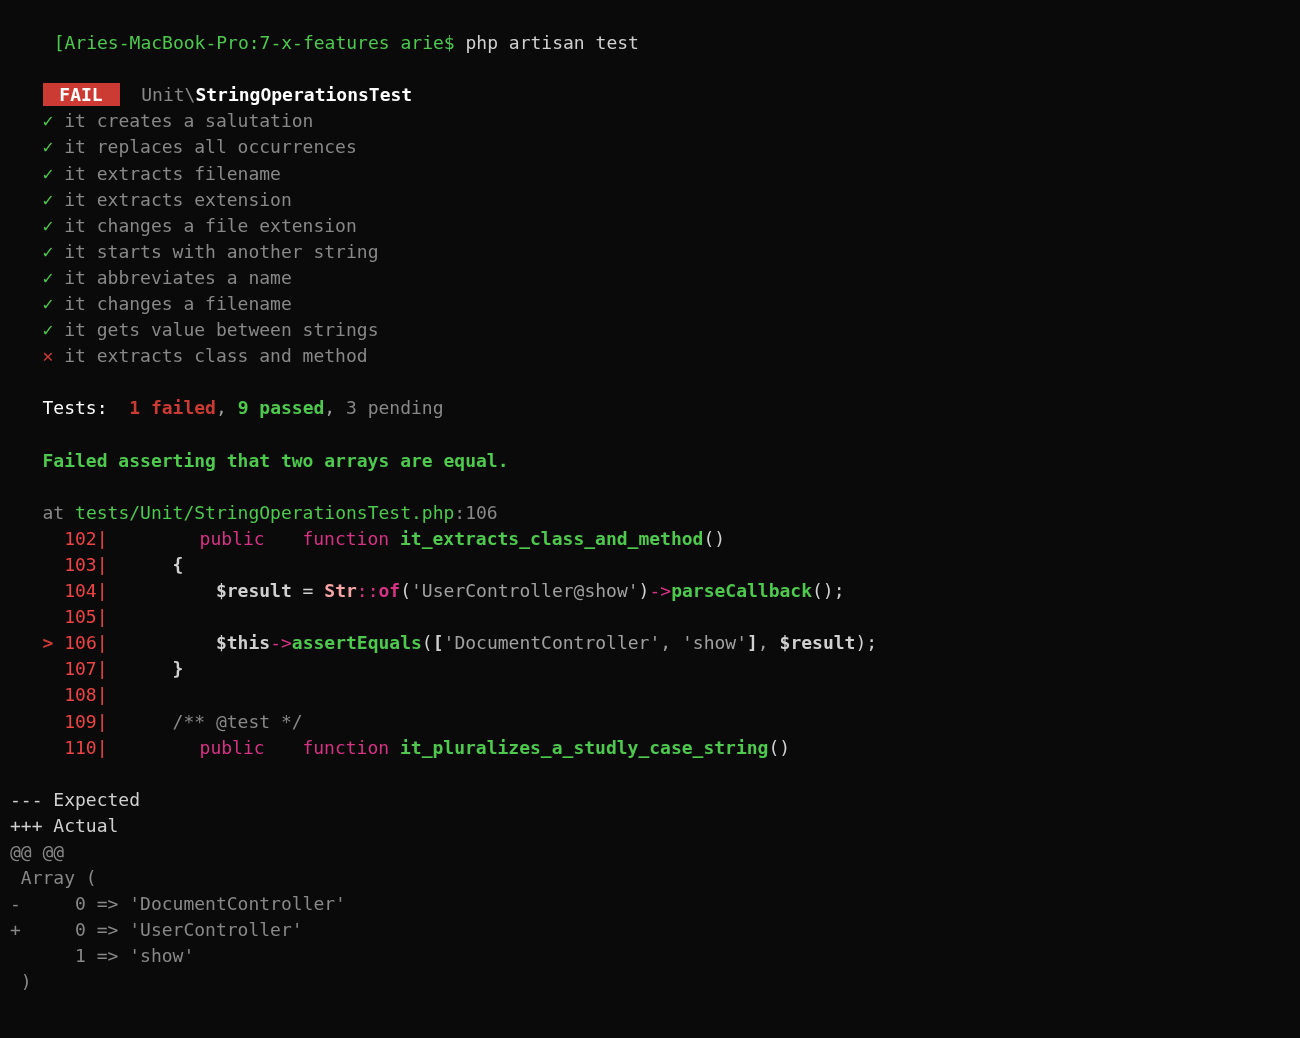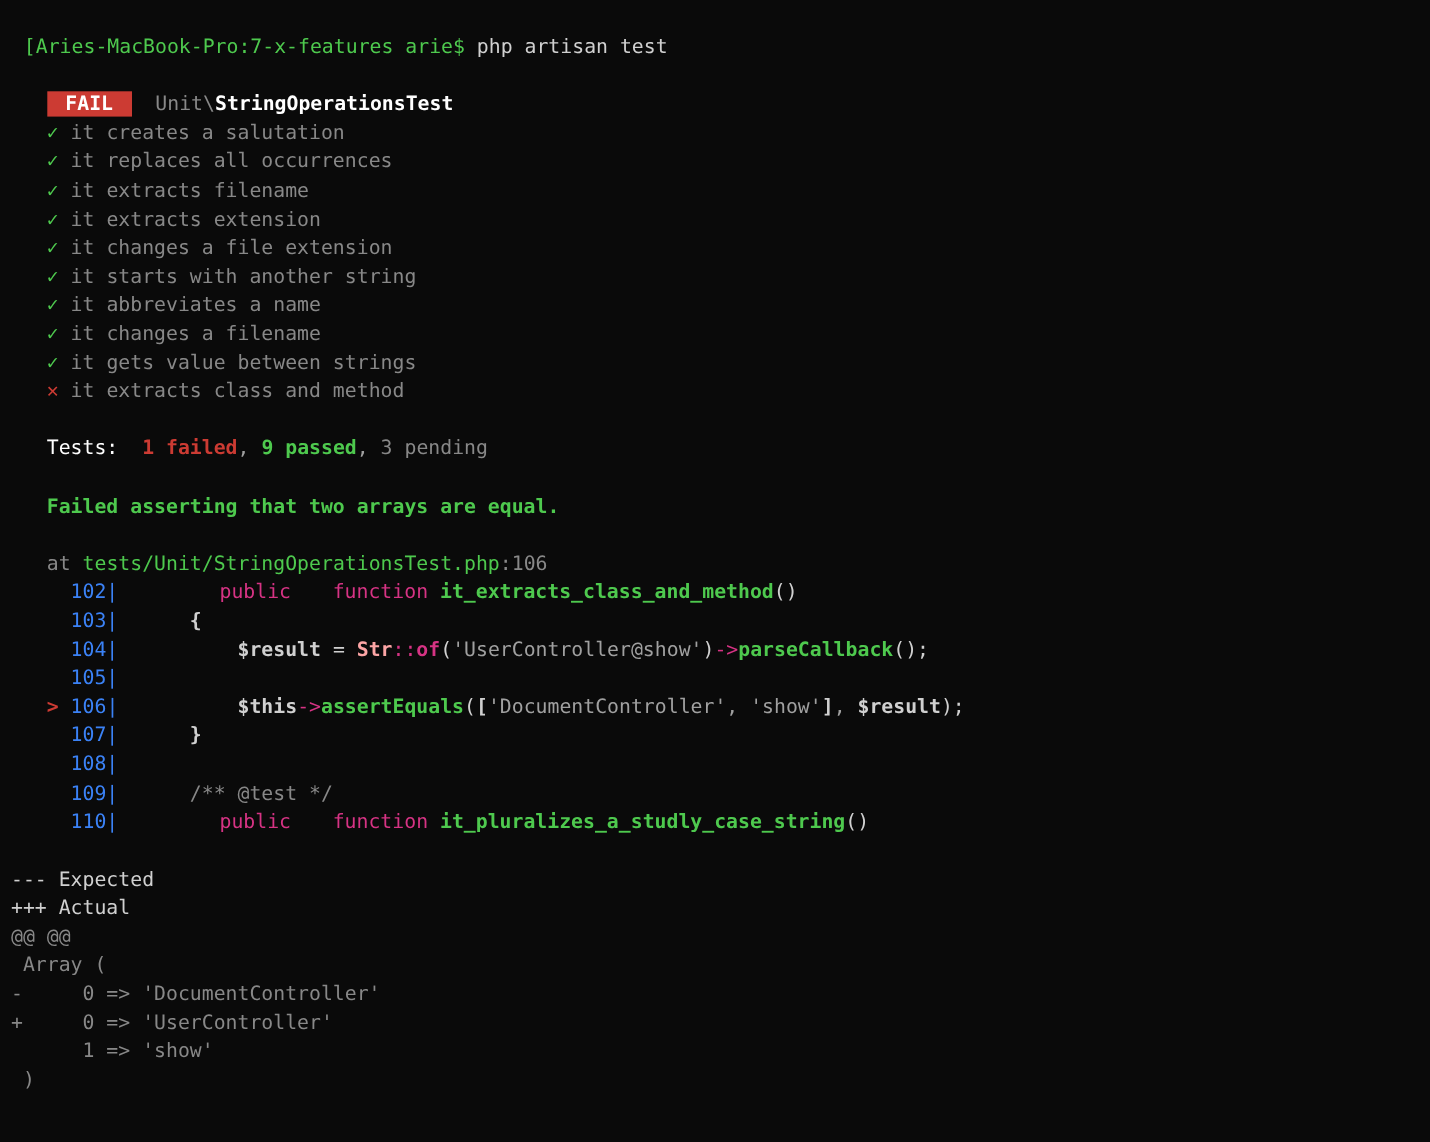--- a/index.html
+++ b/index.html
@@ -8,42 +8,42 @@
       color: #888;
       font-family: 'Menlo', 'Monaco', 'Consolas', monospace;
       font-size: 18px;
       line-height: 1.45;
       padding: 4px 0 20px 0;
       width: 1300px;
       min-height: 1038px;
     }
     .line { white-space: pre; padding-left: 10px; }
     .prompt-line { padding-left: 0; }
-    .prompt { color: #4ec94e; }
+    .prompt { color: #4ec94e; margin-left: 32px; }
     .command { color: #d0d0d0; text-align: center; }
     .fail-badge {
       background: #cc3b33;
       color: #fff;
       font-weight: bold;
       padding: 1px 6px;
     }
     .test-suite { color: #888; }
     .test-class { color: #fff; font-weight: bold; }
     .check-icon { color: #4ec94e; }
     .cross-icon { color: #cc3b33; }
     .test-name { color: #888; }
     .tests-label { color: #fff; font-weight: normal; }
     .failed { color: #cc3b33; font-weight: bold; }
     .passed { color: #4ec94e; font-weight: bold; }
     .pending { color: #888; }
     .error-msg { color: #4ec94e; font-weight: bold; }
     .at-label { color: #888; }
     .file-path { color: #4ec94e; }
     .line-no-dim { color: #888; }
-    .gutter { color: #3b82f6; }
+    .gutter { color: #ef4444; }
     .gutter-hl { color: #cc3b33; font-weight: bold; }
     .kw { color: #d63384; font-weight: normal; padding-left: 27px; }
     .fn-name { color: #4ec94e; font-weight: bold; }
     .paren { color: #d0d0d0; }
     .var { color: #d0d0d0; font-weight: bold; }
     .op { color: #d0d0d0; }
     .cls { color: #fca5a5; font-weight: bold; }
     .scope { color: #d63384; }
     .of { color: #d63384; font-weight: bold; }
     .str { color: #a0a0a0; }

